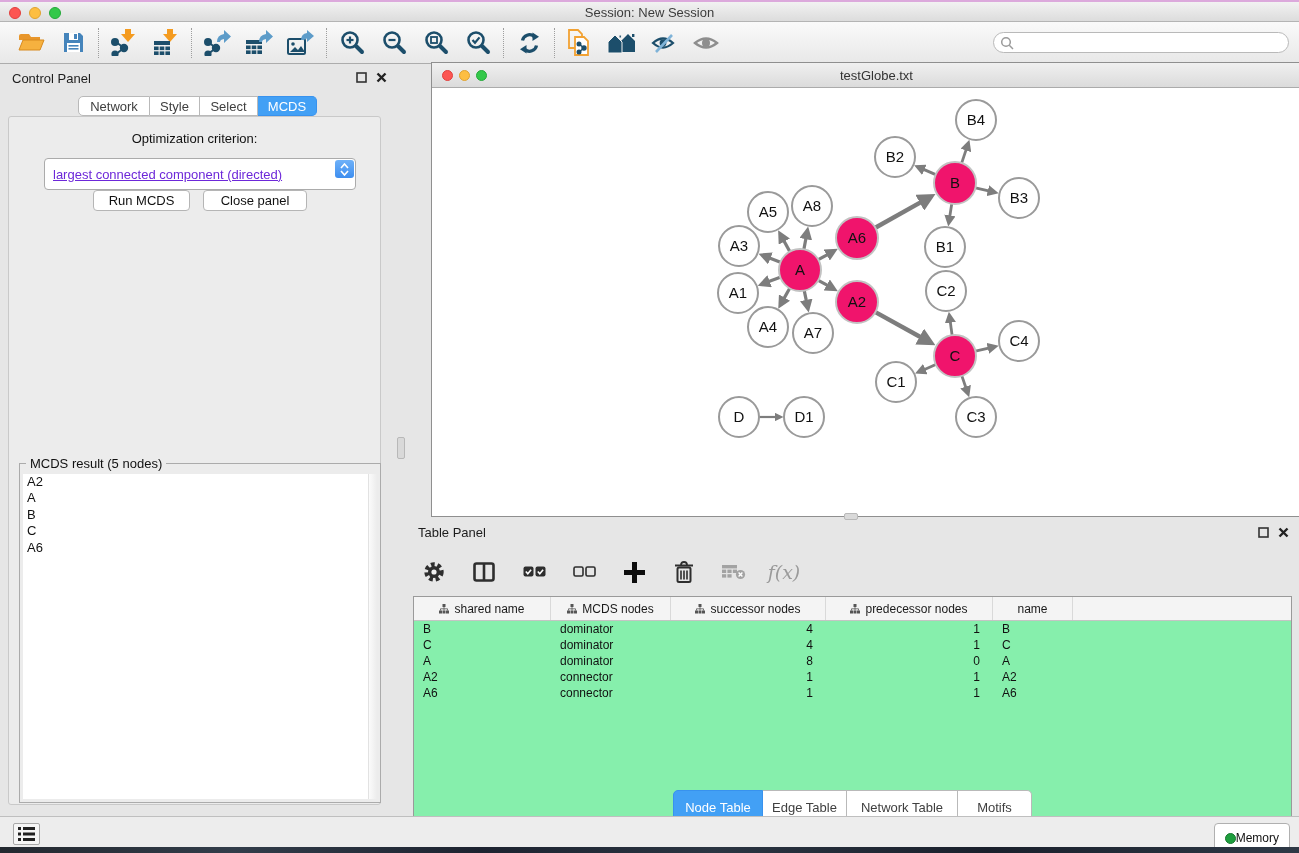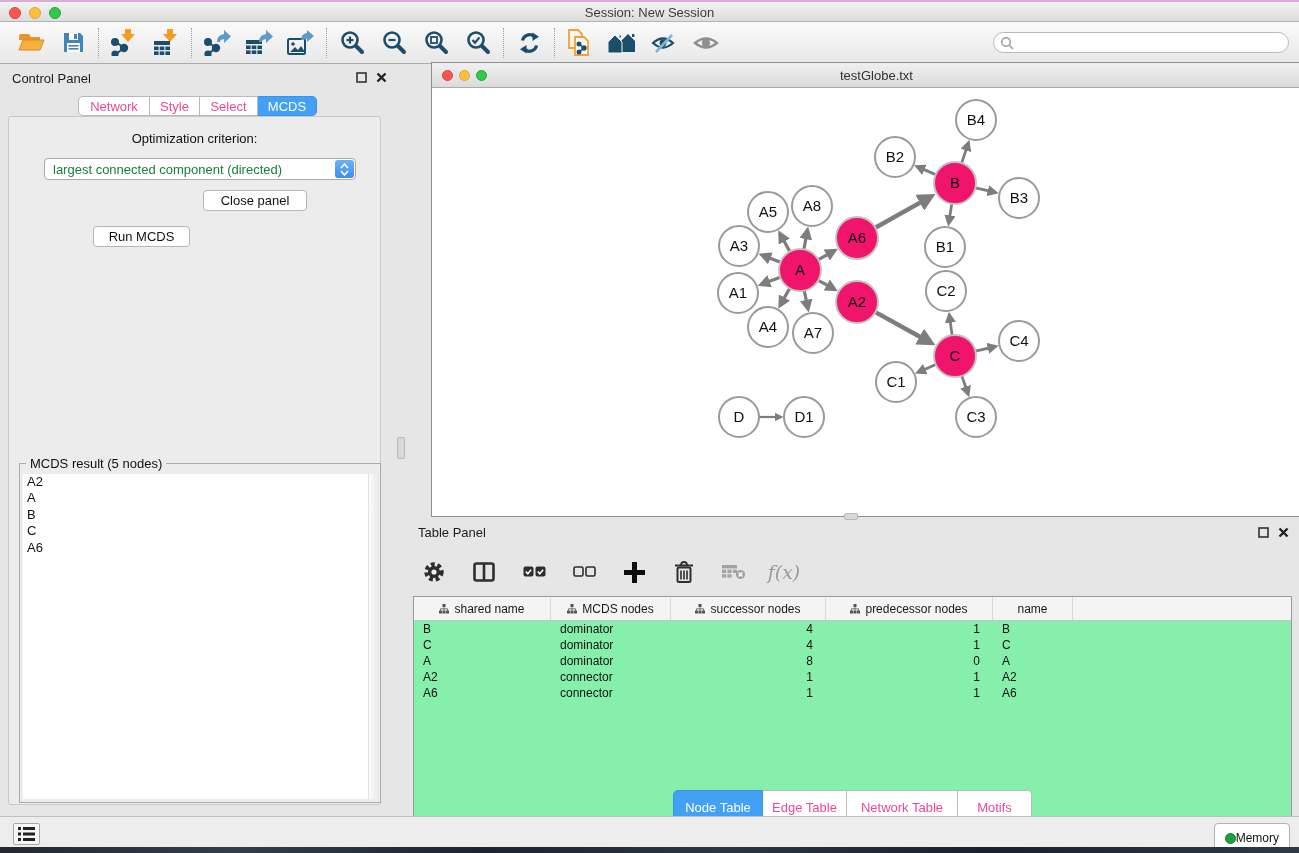--- a/index.html
+++ b/index.html
@@ -28,30 +28,30 @@
   .search { margin-left:auto; width:296px; height:21px; border:1px solid #B9B9B9; border-radius:11px;
     background:#fff; padding:0 8px 0 24px; font-size:13px; outline:none; }
   .searchwrap { margin-left:auto; position:relative; }
   .searchwrap svg { position:absolute; left:7px; top:4px; }
 
   
   .cp-title { position:absolute; left:12px; top:71px; font-size:13px; color:#1d1d1d; }
   .cp-controls { position:absolute; left:356px; top:72px; display:flex; gap:9px; align-items:center; }
   .cp-tabs { position:absolute; left:78px; top:96px; display:flex; height:20px; font-size:13px; }
   .seg-tab { background:#fff; border:1px solid #B9B9B9; border-left:none; display:flex;
-    align-items:center; justify-content:center; color:#ec4899; }
+    align-items:center; justify-content:center; color:#404040; }
   .seg-tab.first { border-left:1px solid #B9B9B9; border-radius:5px 0 0 5px; }
   .seg-tab.last { border-radius:0 5px 5px 0; }
   .seg-tab.active { background:#42A0F5; border-color:#3892EE; color:#fff; }
   .cp-body { position:absolute; left:8px; top:116px; width:373px; height:689px;
     background:#ECECEC; border:1px solid #C9C9C9; border-radius:3px; }
   .opt-label { position:absolute; top:14px; left:0; width:100%; text-align:center; font-size:13px; color:#111; }
-  .selectbox { position:absolute; left:35px; top:41px; width:312px; height:22px; background:#fff;
+  .selectbox { position:absolute; left:35px; top:41px; width:312px; height:32px; background:#fff;
     border:1px solid #ABABAB; border-radius:4px; font-size:13px; display:flex; align-items:center;
-    padding-left:8px; color:#15803d; }
+    padding-left:8px; color:#6d28d9;text-decoration:underline; }
   .stepper { position:absolute; right:1px; top:1px; width:19px; height:18px; border-radius:3px;
     background:linear-gradient(#6FB1F8,#3D8EF0); display:flex; flex-direction:column;
     align-items:center; justify-content:center; gap:1px; }
   .cp-btn { position:absolute; top:73px; height:21px; background:#fff; border:1px solid #B5B5B5;
     border-radius:4px; font-size:13px; display:flex; align-items:center; justify-content:center; color:#111; }
   .groupbox { position:absolute; left:10px; top:346px; width:362px; height:340px; border:1px solid #ABABAB; }
   .legend { position:absolute; top:-8px; left:6px; background:#ECECEC; padding:0 4px; font-size:13px; color:#111; }
   .mcds-list { position:absolute; left:3px; top:10px; right:3px; bottom:3px; background:#fff; overflow:hidden; }
   .mcds-item { font-size:13px; line-height:16.4px; padding-left:4px; color:#111; }
   .mcds-sb { position:absolute; right:3px; top:10px; bottom:3px; width:9px;
@@ -302,21 +302,21 @@
       <span>largest connected component (directed)</span>
       <div class="stepper">
         <svg width="9" height="6" viewBox="0 0 9 6">
             <path d="M1,5 L4.5,1 L8,5" fill="none" stroke="#fff" stroke-width="1.6"></path>
           </svg>
         <svg width="9" height="6" viewBox="0 0 9 6">
             <path d="M1,1 L4.5,5 L8,1" fill="none" stroke="#fff" stroke-width="1.6"></path>
           </svg>
       </div>
     </div>
-    <div class="cp-btn" style="left:84px; width:97px;margin-top:36px;">Run MCDS</div>
+    <div class="cp-btn" style="left:84px; width:97px;">Run MCDS</div>
     <div class="cp-btn" style="left:194px; width:104px;">Close panel</div>
     <div class="groupbox">
       <div class="legend">MCDS result (5 nodes)</div>
       <div class="mcds-list" id="mcds-list">
           <div class="mcds-item">A2</div>
           <div class="mcds-item">A</div>
           <div class="mcds-item">B</div>
           <div class="mcds-item">C</div>
           <div class="mcds-item">A6</div>
         </div>

